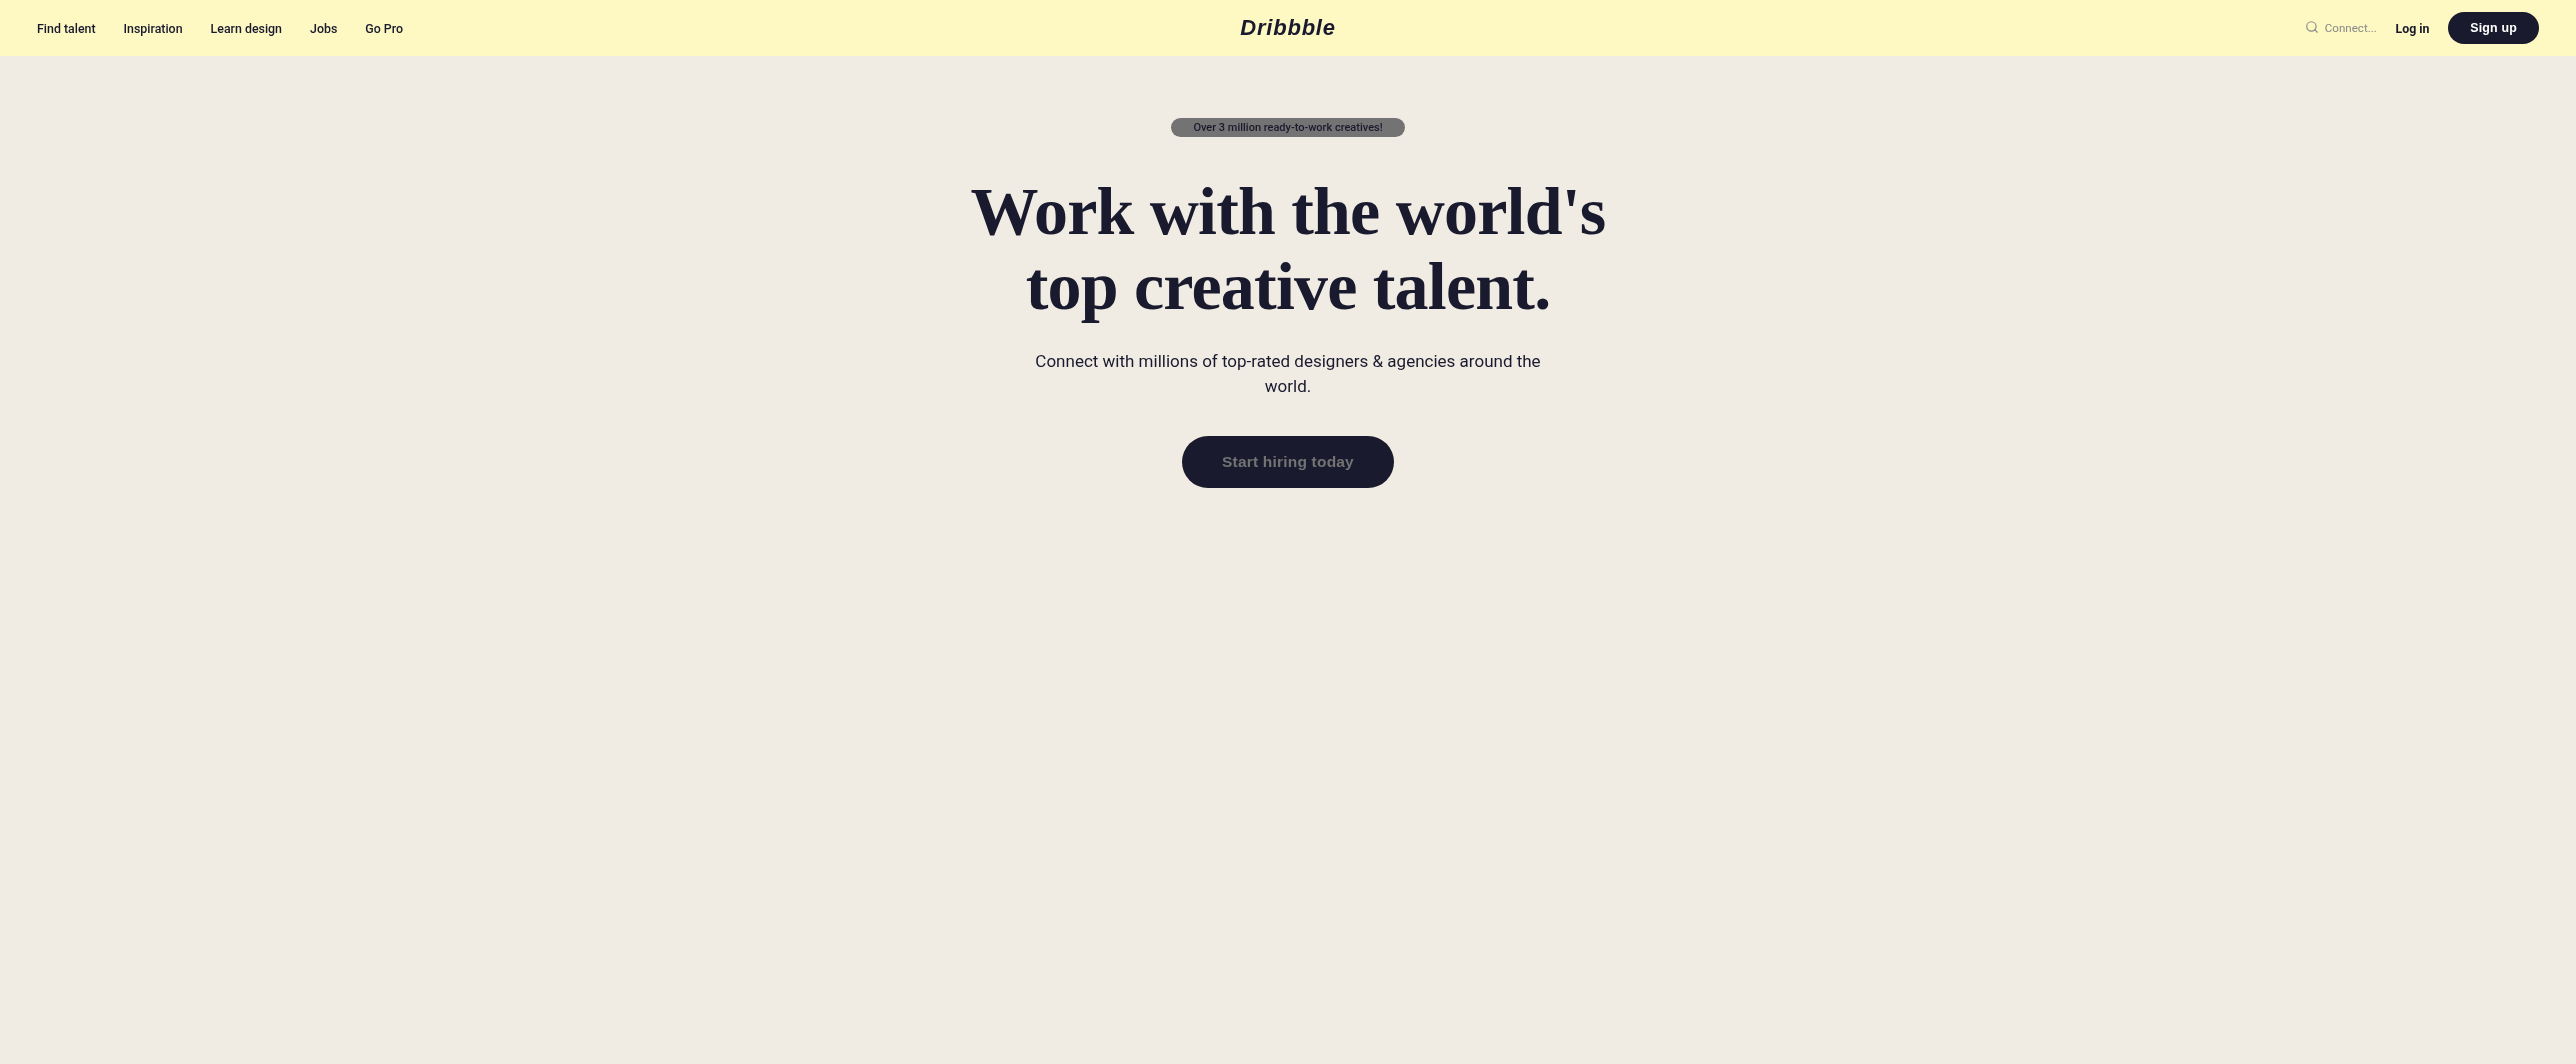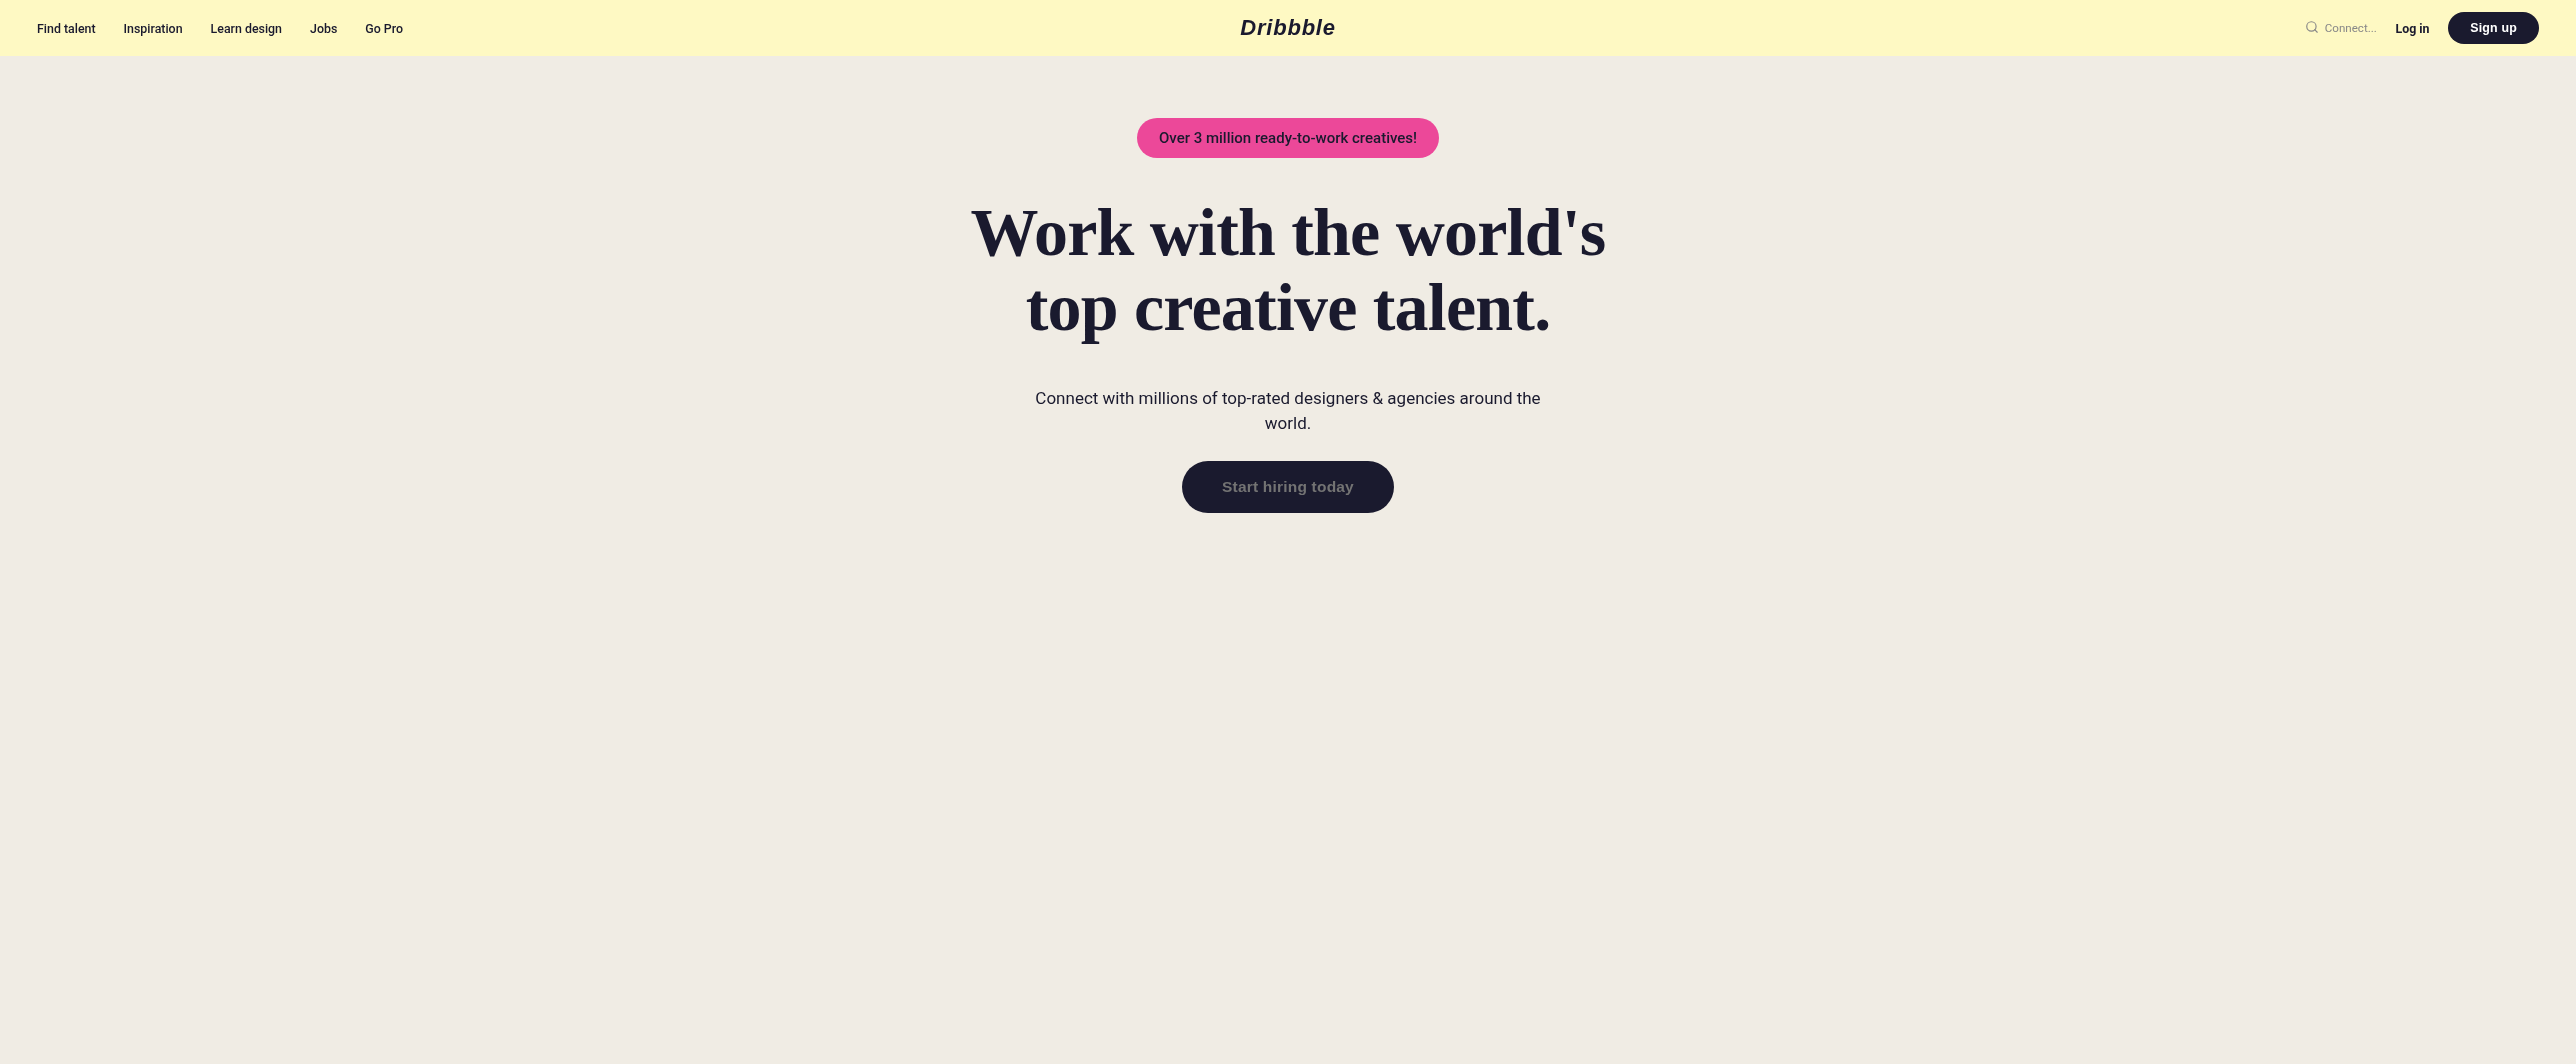--- a/index.html
+++ b/index.html
@@ -97,46 +97,46 @@
     .hero {
       display: flex;
       flex-direction: column;
       align-items: center;
       justify-content: center;
       padding: 62px 18.6px 93px;
       text-align: center;
     }
 
     .badge {
-      background-color: #ec4899;
+      background-color: #737373;
       color: #1a1a2e;
       border-radius: 775px;
-      padding: 11px 22px;
-      font-size: 15px;
+      padding: 3px 22px;
+      font-size: 11px;
       font-weight: 500;
       margin-bottom: 37px;
       display: inline-block;
     }
 
     .hero-title {
       font-size: 68px;
       font-weight: 700;
       color: #1a1a2e;
       font-family: Georgia, 'Times New Roman', serif;
       line-height: 1.1;
       max-width: 698px;
-      margin-bottom: 41px;
+      margin-bottom: 25px;
       letter-spacing: -0.8px;
     }
 
     .hero-subtitle {
       font-size: 17px;
       color: #1a1a2e;
       font-weight: 400;
-      margin-bottom: 24px;
+      margin-bottom: 36px;
       max-width: 543px;
       line-height: 1.5;
     }
 
     .cta-btn {
       background-color: #1a1a2e;
       color: #737373;
       border: none;
       border-radius: 775px;
       padding: 17px 40px;

